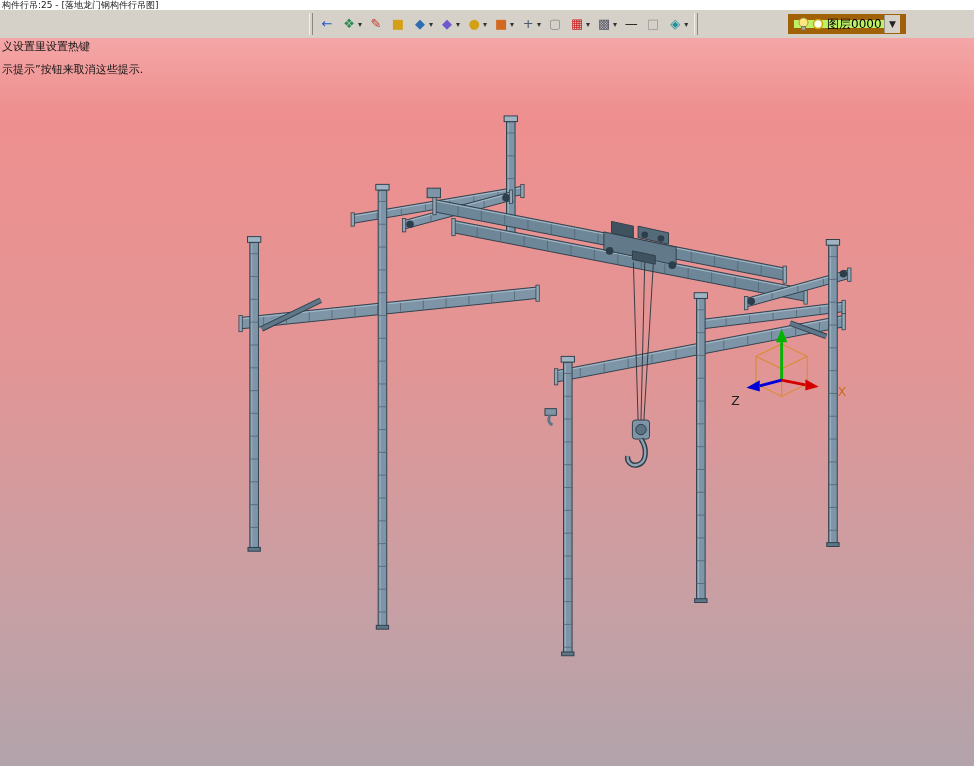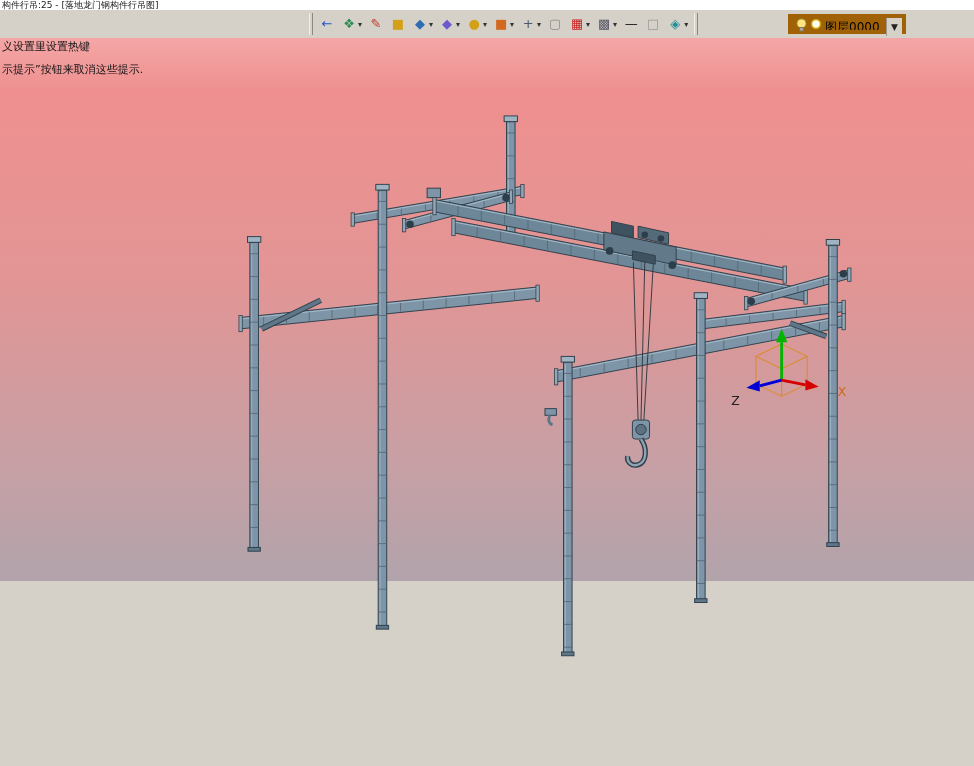--- a/index.html
+++ b/index.html
@@ -15,32 +15,32 @@
   .toolbar{
     position:absolute;left:0;top:10px;width:974px;height:28px;background:#d5d1c9;
     border-bottom:1px solid #9a968e;display:flex;align-items:center;
   }
   .tb-spacer{width:306px;height:1px}
   .tb-sep{width:2px;height:22px;border-left:1px solid #f0eee9;border-right:1px solid #8d897f;margin:0 3px}
   .tb-item{display:flex;align-items:center;height:24px;padding:0 3px;cursor:default}
   .tb-glyph{font-size:13px;width:16px;text-align:center;line-height:16px}
   .tb-caret{font-size:8px;color:#333;margin-left:1px}
   .combo{
-    position:absolute;left:788px;top:4px;width:118px;height:20px;background:#a16207;
-    border:4px solid #a16207;display:flex;box-sizing:border-box;
+    position:absolute;left:788px;top:4px;width:118px;height:20px;background:#bef264;
+    border:6px solid #a16207;display:flex;align-items:center;box-sizing:border-box;
   }
   .combo-bulb{margin:0 2px 0 3px;display:flex}
   .combo-circle{margin-right:3px;display:flex}
   .combo-text{flex:1;font-size:12px;line-height:18px;color:#000;overflow:hidden;white-space:nowrap}
   .combo-btn{
     width:15px;height:18px;background:#d5d1c9;border-left:1px solid #9a968e;
     display:flex;align-items:center;justify-content:center;font-size:9px;color:#222;
   }
   .viewport{
-    position:absolute;left:0;top:38px;width:974px;height:543px;
+    position:absolute;left:0;top:38px;width:974px;height:728px;
     background:linear-gradient(180deg,#f4a6a6 0%,#ef8f8f 10%,#e29595 45%,#c5a0a5 80%,#b2a3ab 100%);
   }
   .hint{position:absolute;left:2px;color:#111;font-size:11px;line-height:13px;white-space:pre}
   .hint1{top:2px}
   .hint2{top:25px}
   .scene{position:absolute;left:0;top:0}
 </style>
 </head>
 <body>
 

